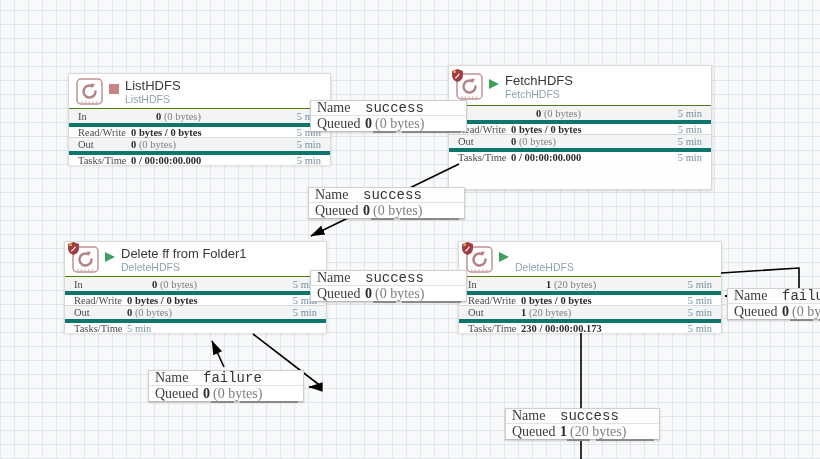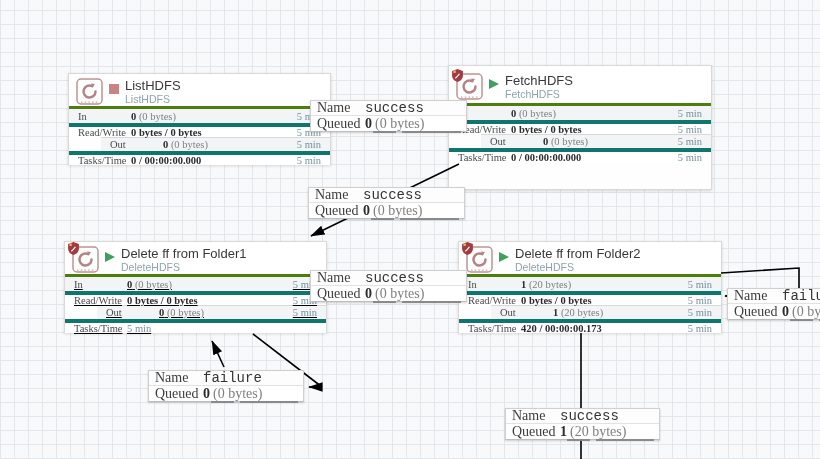--- a/index.html
+++ b/index.html
@@ -13,42 +13,42 @@
       #f8f9fb;
   }
 
   
   .proc{
     position:absolute; width:263px; height:92px;
     background:#fefefe; border:1px solid #d9d9d9;
     box-shadow:0 1px 3px rgba(0,0,0,.14);
   }
   .proc.tall{ height:125px; }
-  .proc .hdr{ position:relative; height:35px; border-bottom:3px solid #4d7c0f; background:#fff;padding-left:39px; }
+  .proc .hdr{ position:relative; height:35px; border-bottom:1px solid #4d7c0f; background:#fff;padding-left:39px; }
   .proc.tall .hdr{ height:40px; }
   .picon{ position:absolute; left:7px; top:4px; width:27px; height:27px; }
   .proc.tall .picon{ top:7px; }
   .shield{ position:absolute; left:3px; top:0; width:11px; height:13px; display:none; }
   .proc.tall .shield{ top:3px; }
   .shield.is-restricted{ display:block; }
   .state{ position:absolute; left:40px; top:10px; }
   .proc.tall .state{ top:13px; }
   .state.is-stopped{ width:10px; height:10px; background:#c98384; }
   .state.is-running{ width:0; height:0; background:none;
     border-left:10px solid #3f9f5c; border-top:5px solid transparent; border-bottom:5px solid transparent; }
   .ptitle{ position:absolute; left:56px; top:4px; font-size:13px; color:#383838; white-space:nowrap; }
   .proc.tall .ptitle{ top:7px; }
   .ptype{ position:absolute; left:56px; top:19px; font-size:10.5px; color:#8ea3b0; }
   .proc.tall .ptype{ top:22px; }
 
   .rows{ font-family:"Liberation Serif", serif; font-size:10.5px; }
   .srow{ display:flex; align-items:center; height:14px; padding:0 9px; background:#fff; border-top:4px solid #0f766e; }
-  .srow:first-child{ border-top:none; }
+  .srow:first-child{ border-top:none;gap:25px; }
   .srow:nth-child(odd){ background:#f3f4f5; }
-  .srow:nth-child(3){ border-top:1px solid #d8d8d8;margin-left:32px; }
+  .srow:nth-child(3){ border-top:1px solid #d8d8d8; }
   .slabel{ width:53px; color:#4a4a4a; }
   .sval{ flex:1; color:#2b2b2b; font-weight:700; white-space:nowrap; }
   .sextra{ font-weight:400; color:#7f7f7f; }
   .swin{ color:#74909e; }
 
   
   .clabel{
     position:absolute; width:157px; background:#fff;
     border:1px solid #cfcfcf; border-bottom:1px solid #bdbdbd;
     box-shadow:0 1px 2px rgba(0,0,0,.18);
@@ -143,21 +143,21 @@
       <span class="swin">5 min</span>
     </div>
     <div class="srow">
       <span class="slabel">Tasks/Time</span>
       <span class="sval">0 / 00:00:00.000</span>
       <span class="swin">5 min</span>
     </div>
   </div>
 </div>
 
-<div class="proc" style="left:64px; top:241px;text-decoration:underline;">
+<div class="proc" style="left:64px; top:241px;">
   <div class="hdr">
     <svg class="picon" viewBox="0 0 27 27">
       <rect x="1" y="1" width="25" height="25" rx="4" fill="#ffffff" stroke="#c09393" stroke-width="1.5"></rect>
       <path d="M19.5 13.5 a6 6 0 1 1 -3.2 -5.3" fill="none" stroke="#b58383" stroke-width="2.5" stroke-linecap="round"></path>
       <path d="M15 5.5 l4 0.6 -2.4 3.2 z" fill="#b58383"></path>
       <line x1="5" y1="24.1" x2="22" y2="24.1" stroke="#caa6a6" stroke-width="1.1" stroke-dasharray="1.5 2.2"></line>
     </svg>
     <svg class="shield is-restricted" viewBox="0 0 10 12">
       <path d="M5 0 L10 1.8 V6 C10 9.2 7.8 11.1 5 12 C2.2 11.1 0 9.2 0 6 V1.8 Z" fill="#a03c42"></path>
       <rect x="1.2" y="1.4" width="2.2" height="2.2" fill="#e8c14a"></rect>
@@ -197,42 +197,41 @@
       <path d="M19.5 13.5 a6 6 0 1 1 -3.2 -5.3" fill="none" stroke="#b58383" stroke-width="2.5" stroke-linecap="round"></path>
       <path d="M15 5.5 l4 0.6 -2.4 3.2 z" fill="#b58383"></path>
       <line x1="5" y1="24.1" x2="22" y2="24.1" stroke="#caa6a6" stroke-width="1.1" stroke-dasharray="1.5 2.2"></line>
     </svg>
     <svg class="shield is-restricted" viewBox="0 0 10 12">
       <path d="M5 0 L10 1.8 V6 C10 9.2 7.8 11.1 5 12 C2.2 11.1 0 9.2 0 6 V1.8 Z" fill="#a03c42"></path>
       <rect x="1.2" y="1.4" width="2.2" height="2.2" fill="#e8c14a"></rect>
       <path d="M3 8.5 Q5 7 6.8 4.4" stroke="#ffffff" stroke-width="1.1" fill="none"></path>
     </svg>
     <div class="state is-running"></div>
-    <div class="ptitle">Delete ff from Folder2</div>
     <div class="ptype">DeleteHDFS</div>
   </div>
   <div class="rows">
     <div class="srow">
       <span class="slabel">In</span>
       <span class="sval"><b>1</b> <span class="sextra">(20 bytes)</span></span>
       <span class="swin">5 min</span>
     </div>
     <div class="srow">
       <span class="slabel">Read/Write</span>
       <span class="sval">0 bytes / 0 bytes</span>
       <span class="swin">5 min</span>
     </div>
     <div class="srow">
       <span class="slabel">Out</span>
       <span class="sval"><b>1</b> <span class="sextra">(20 bytes)</span></span>
       <span class="swin">5 min</span>
     </div>
     <div class="srow">
       <span class="slabel">Tasks/Time</span>
-      <span class="sval">420 / 00:00:00.173</span>
+      <span class="sval">230 / 00:00:00.173</span>
       <span class="swin">5 min</span>
     </div>
   </div>
 </div>
 
 <svg id="wires" width="820" height="459" viewBox="0 0 820 459">
   <defs>
     <marker id="arrow" viewBox="0 0 9 6" refX="8.5" refY="3" markerWidth="9" markerHeight="6" orient="auto">
       <path d="M0,0 L9,3 L0,6 z" fill="#000"></path>
     </marker>

